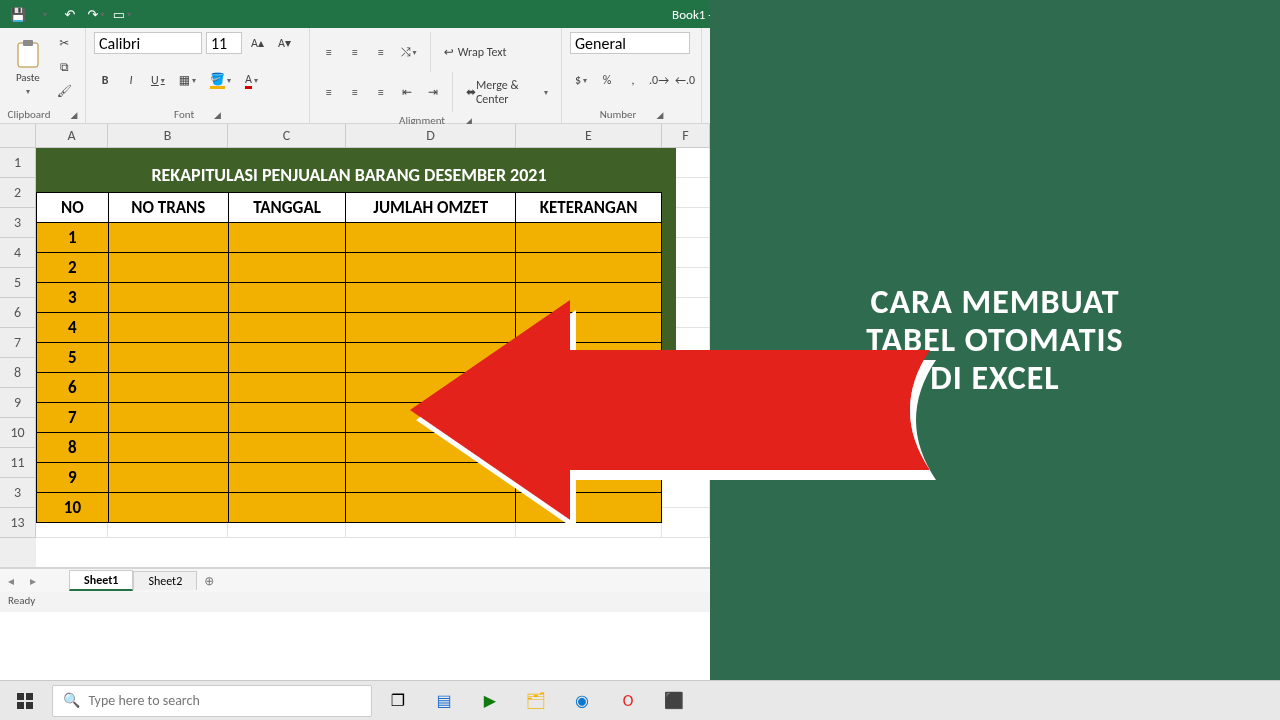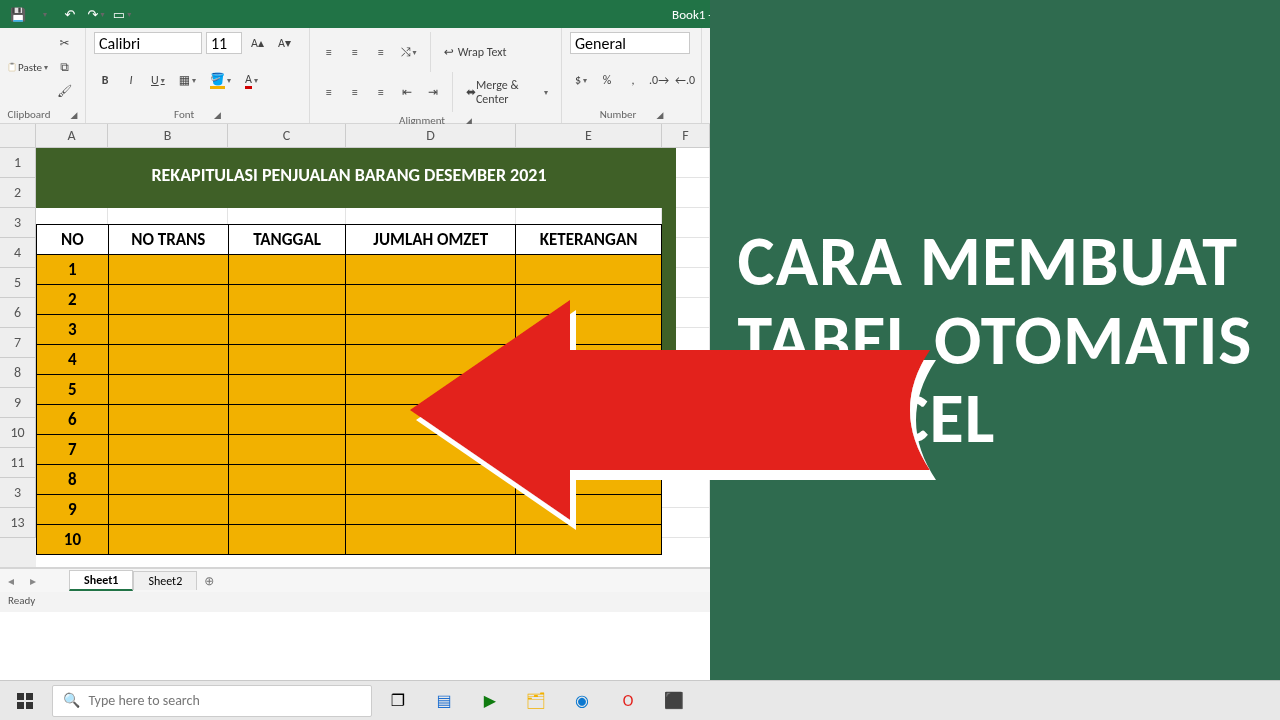--- a/index.html
+++ b/index.html
@@ -21,21 +21,21 @@
 
 .ribbon { height:96px; background:#f3f3f3; border-bottom:1px solid #d5d5d5; display:flex; }
 .group  { border-right:1px solid #dcdcdc; padding:4px 8px 2px; display:flex; flex-direction:column; justify-content:space-between; }
 .group-label { text-align:center; font-size:11px; color:#666; padding-top:2px; display:flex; justify-content:center; align-items:center; gap:20px;}
 .dlaunch{ font-size:9px; color:#666;}
 .row { display:flex; align-items:center; gap:4px; }
 .btn { height:22px; min-width:22px; padding:0 4px; display:flex; align-items:center; justify-content:center; font-size:12px; color:#444; border:1px solid transparent; background:transparent;}
 .dd::after{ content:"▾"; font-size:8px; margin-left:2px; color:#666;}
 .sep{ width:1px; height:40px; background:#dcdcdc; margin:0 4px;}
 select.combo, input.combo { height:22px; border:1px solid #c9c9c9; background:#fff; font-size:16px; padding:0 4px;}
-.big-btn{ width:40px; display:flex; flex-direction:row; align-items:center; font-size:11px; color:#444; gap:2px;}
+.big-btn{ width:40px; display:flex; flex-direction:column; align-items:center; font-size:11px; color:#444; gap:2px;}
 .big-btn svg{display:block;}
 
 
 .flarow { height:26px; border-bottom:1px solid #d5d5d5; display:flex; align-items:center; font-size:12px;}
 .namebox{ width:70px; height:22px; margin-left:4px; border:1px solid #c9c9c9; background:#fff; padding:0 6px; display:flex; align-items:center;}
 .fx-ico { width:22px; text-align:center; color:#666;}
 .fxbtns { display:flex; align-items:center; gap:2px; margin:0 4px; color:#9a9a9a;}
 .fxinput{ flex:1; height:22px; border:1px solid #c9c9c9; border-left:none; padding:0 6px;}
 
 
@@ -66,21 +66,21 @@
 .tabsbar{ height:24px; border-top:1px solid #d5d5d5; display:flex; align-items:center; font-size:12px; background:#f6f6f6;}
 .tabsbar .nav{ padding:0 8px; color:#888;}
 .stab{ padding:2px 14px; border:1px solid #ccc; border-bottom:none; background:#fff; margin-top:-1px; position:relative;}
 .stab.active{ border-bottom:2px solid #217346; font-weight:600;margin-left:25px;}
 .stab.in     { background:#f0f0f0;}
 .addsheet{ width:24px; text-align:center; color:#777;}
 .status{ height:20px; background:#f3f3f3; font-size:11px; color:#555; padding:2px 8px;}
 
 
 .overlay{ position:absolute; top:0; right:0; width:570px; height:680px; background:#2f6b4f; display:flex; flex-direction:column; align-items:center; justify-content:center; }
-.overlay .headline{ color:#fff; font-weight:800; font-size:70px; line-height:1.12; font-family:"Arial Black","Segoe UI",sans-serif; letter-spacing:1px; padding:0 20px;}
+.overlay .headline{ color:#fff; font-weight:800; font-size:34px; line-height:1.12; text-align:center; font-family:"Arial Black","Segoe UI",sans-serif; letter-spacing:1px; padding:0 20px;}
 .arrow{ position:absolute; top:290px; left:390px; pointer-events:none; }
 
 
 .taskbar{ position:absolute; bottom:0; left:0; right:0; height:40px; background:#e8e8e8; border-top:1px solid #c9c9c9; display:flex; align-items:center; gap:6px; padding:0 4px;}
 .start{ width:42px; height:40px; display:flex; align-items:center; justify-content:center; font-size:16px;}
 .search{ flex:0 0 320px; height:32px; background:#fff; border:1px solid #ccc; border-radius:2px; display:flex; align-items:center; padding:0 10px; gap:8px; color:#777; font-size:14px;}
 .ticon{ width:40px; height:40px; display:flex; align-items:center; justify-content:center; font-size:16px;}
 
 .page{position:relative; width:1280px; height:720px;}
 </style>
@@ -324,21 +324,21 @@
             <div class="c cC"></div>
             <div class="c cD"></div>
             <div class="c cE"></div>
             <div class="c cF"></div>
           </div>
 
         <div class="greenband" style="top:0;width:640px;height:60px"></div>
         <div class="greenband" style="top:60;left:626px;width:14px;height:330px"></div>
         <div class="title-row" style="position:absolute;top:16px;left:0;width:626px">REKAPITULASI PENJUALAN BARANG DESEMBER 2021</div>
 
-        <table class="tbl" style="left:0;top:76px;width:626px">
+        <table class="tbl" style="left:0;top:44px;width:626px">
           <tbody>
               <tr>
             <th style="width:72px">NO</th>
             <th style="width:120px">NO TRANS</th>
             <th style="width:118px">TANGGAL</th>
             <th style="width:170px">JUMLAH OMZET</th>
             <th style="width:146px">KETERANGAN</th>
           </tr>
           <tr>
                 <td>1</td>

